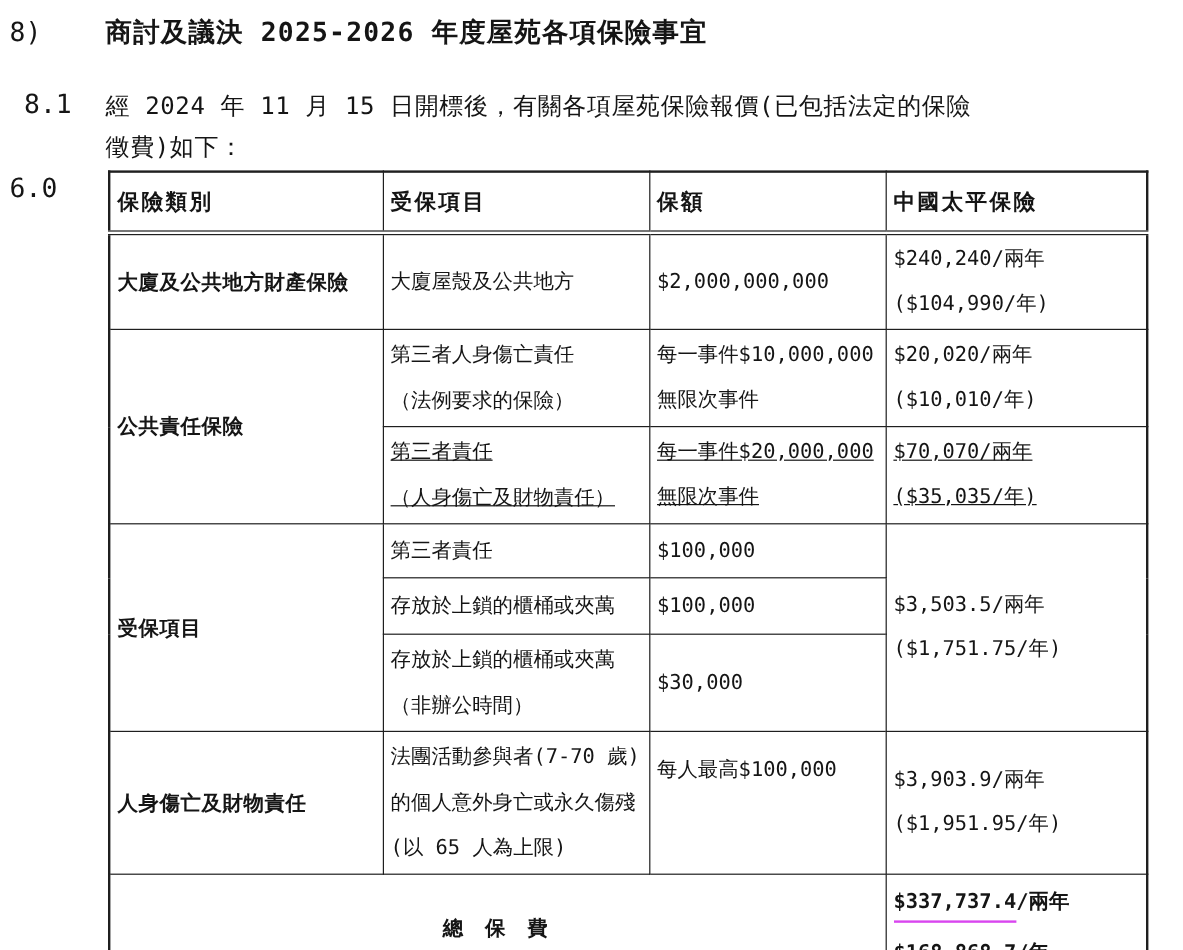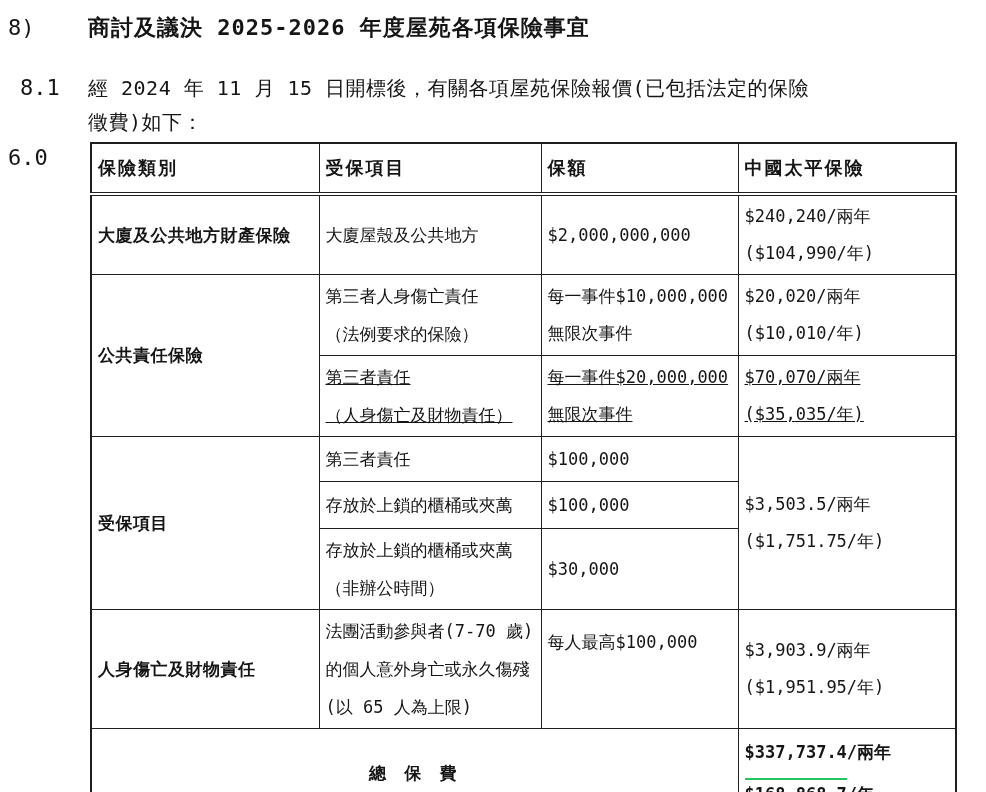--- a/index.html
+++ b/index.html
@@ -50,21 +50,21 @@
   tr.r4{height:115px;}
   tr.r5{height:86px;}
   td.c2.wrap{line-height:38px;}
   td.total-label{
     text-align:center;font-weight:bold;font-size:18px;letter-spacing:4px;
   }
   td.total-amounts{
     text-align:left;padding-left:30px;line-height:42px;
     font-weight:bold;font-size:19px;
   }
-  .u{border-bottom:2px solid #22c55e;padding-bottom:16px;}
+  .u{border-bottom:2px solid #d946ef;padding-bottom:5px;}
 </style>
 </head>
 <body>
 
 <div class="page">
 
   <span class="abs sec-label" style="left:8px;top:13px">8)</span>
   <span class="abs sec-title" style="left:88px;top:13px">商討及議決 2025-2026 年度屋苑各項保險事宜</span>
 
   <span class="abs sec-label" style="left:20px;top:73px">8.1</span>

